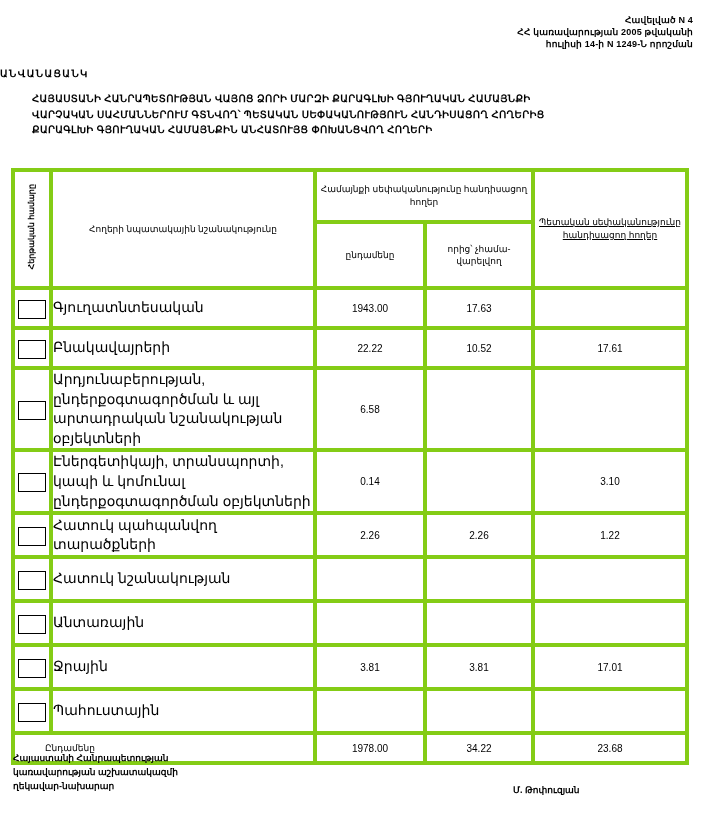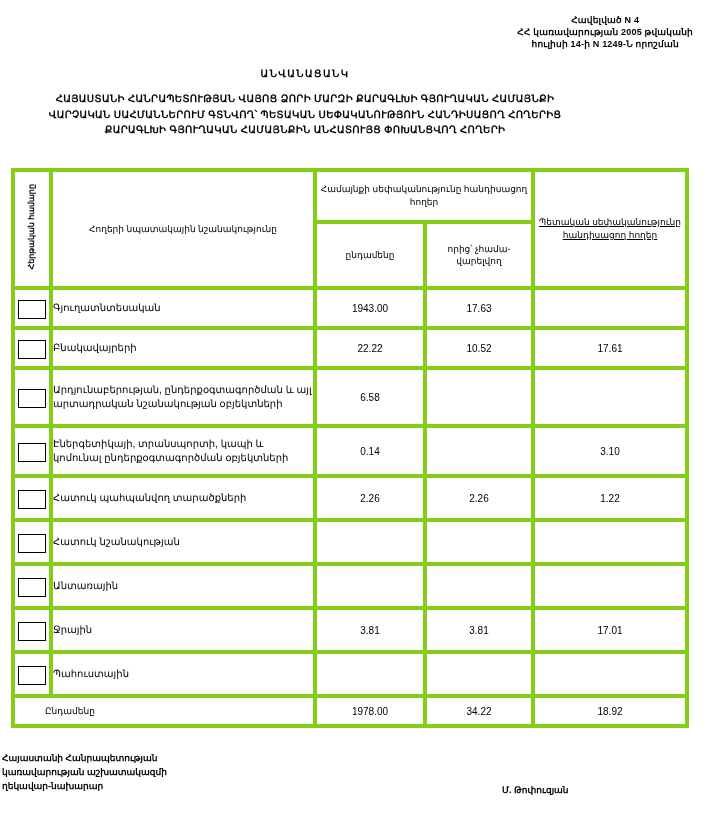--- a/index.html
+++ b/index.html
@@ -21,34 +21,33 @@
     height: 821px;
     box-sizing: border-box;
     padding: 0;
   }
 
   
   .doc-header {
     position: absolute;
     top: 14px;
     right: 14px;
-    text-align: center;
+    text-align: right;
     font-size: 9px;
     font-weight: bold;
     line-height: 1.35;
     letter-spacing: 0.2px;
   }
 
   
   .title-block {
     position: absolute;
     top: 68px;
     left: 0;
     width: 610px;
-    text-align: center;
   }
   .doc-kind {
     font-size: 10px;
     font-weight: bold;
     letter-spacing: 1.4px;
     margin-bottom: 12px;
   }
   .doc-title {
     font-size: 10px;
     font-weight: bold;
@@ -134,42 +133,42 @@
     padding-top: 6px;
   }
   .box {
     width: 26px;
     height: 17px;
     border: 1px solid #000000;
     margin: 2px auto 0 auto;
     background: #ffffff;
   }
   .cell-name {
-    font-size: 10px;
+    font-size: 14px;
     padding: 6px 7px;
     line-height: 1.4;
     text-align: left;
   }
   .cell-num {
     font-size: 10px;
     text-align: center;
   }
   .total-row td {
     height: 26px;
   }
   .total-row .cell-name {
     font-size: 9px;
     font-weight: normal;
     padding-left: 30px;
   }
 
   
   .sign-block {
     position: absolute;
-    left: 2px;
+    left: 13px;
     top: 752px;
     width: 680px;
     font-size: 9px;
     font-weight: bold;
     line-height: 1.55;
   }
   .sign-left {
     display: inline-block;
     vertical-align: top;
     width: 400px;
@@ -306,21 +305,21 @@
             </td>
           <td class="cell-name">Պահուստային</td>
           <td class="cell-num"></td>
           <td class="cell-num"></td>
           <td class="cell-num"></td>
         </tr>
         <tr class="total-row">
           <td class="cell-name" colspan="2">Ընդամենը</td>
           <td class="cell-num">1978.00</td>
           <td class="cell-num">34.22</td>
-          <td class="cell-num">18.92</td>
+          <td class="cell-num">23.68</td>
         </tr>
       </tbody>
     </table>
   </div>
 
   <div class="sign-block">
     <div class="sign-left">
       <div>Հայաստանի Հանրապետության</div>
       <div>կառավարության աշխատակազմի</div>
       <div>ղեկավար-նախարար</div>

